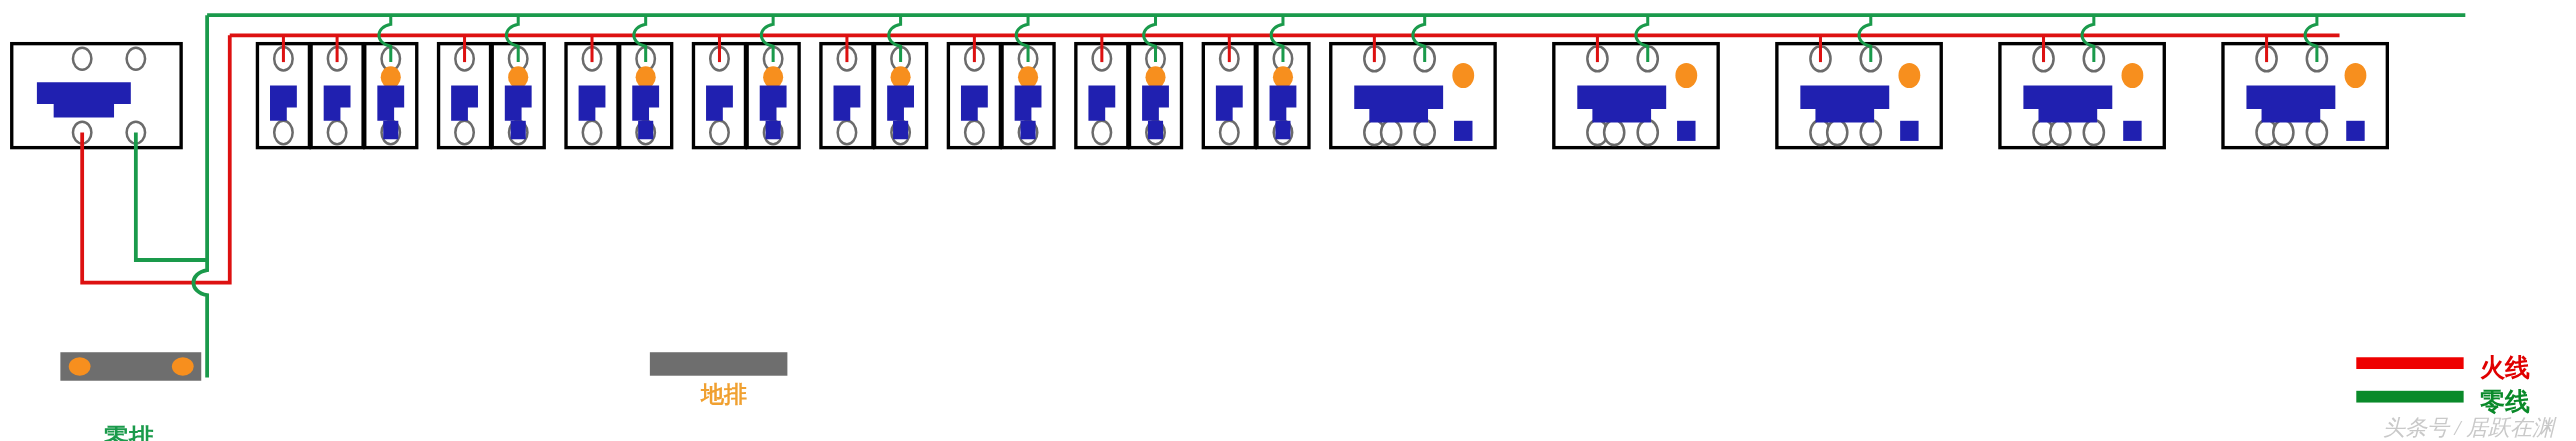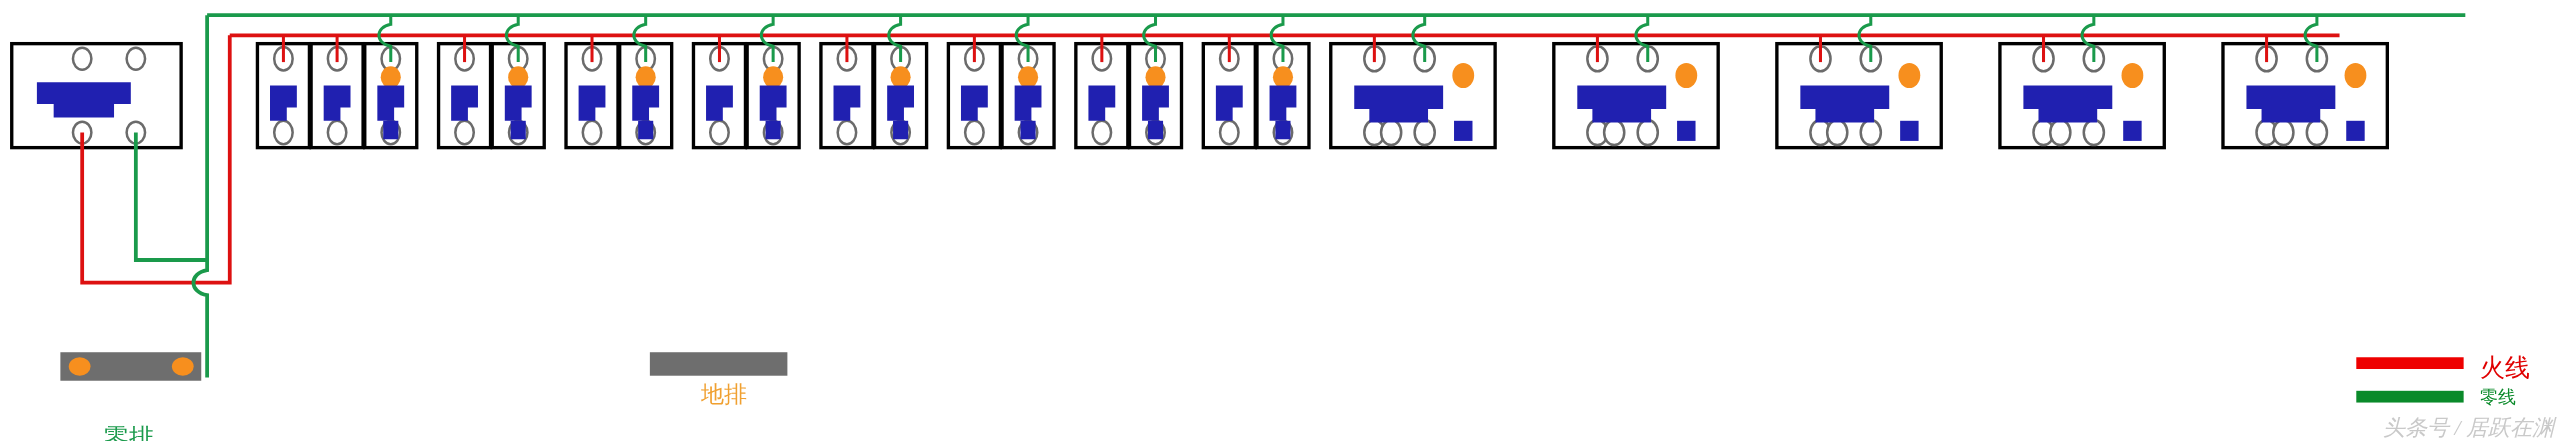--- a/index.html
+++ b/index.html
@@ -1,23 +1,23 @@
 <!DOCTYPE html>
 <html style="font-size:13.4px"><head>
 <meta charset="utf-8">
 <style>
   html,body{margin:0;padding:0;background:#ffffff;}
   body{font-family:"Liberation Sans","DejaVu Sans",sans-serif;}
   #stage{position:relative;width:2576px;height:442px;background:#ffffff;overflow:hidden;}
   #stage svg{position:absolute;left:0;top:0;}
-  .lbl{position:absolute;white-space:nowrap;font-weight:normal;}
+  .lbl{position:absolute;white-space:nowrap;font-weight:bold;}
   .lbl-neutral{color:#1a9a4b;font-size:25px;margin-top:37px;}
   .lbl-ground{color:#f0a030;font-size:23px;}
   .lbl-live-legend{color:#e00000;font-size:25px;}
-  .lbl-neutral-legend{color:#0a8a2a;font-size:18px;}
+  .lbl-neutral-legend{color:#0a8a2a;font-size:25px;}
   .watermark{position:absolute;color:#c9c9c9;font-size:22px;white-space:nowrap;
              font-family:"Liberation Serif","DejaVu Serif",serif;font-style:italic;}
 </style>
 </head>
 <body>
 
 <div id="stage">
 
   <svg id="wires" width="2576" height="442" viewBox="0 0 3072 527">
       <path d="M 247 18 L 2940 18" fill="none" stroke="#1a9a4b" stroke-width="4.5" stroke-linecap="butt" stroke-linejoin="miter"></path>

